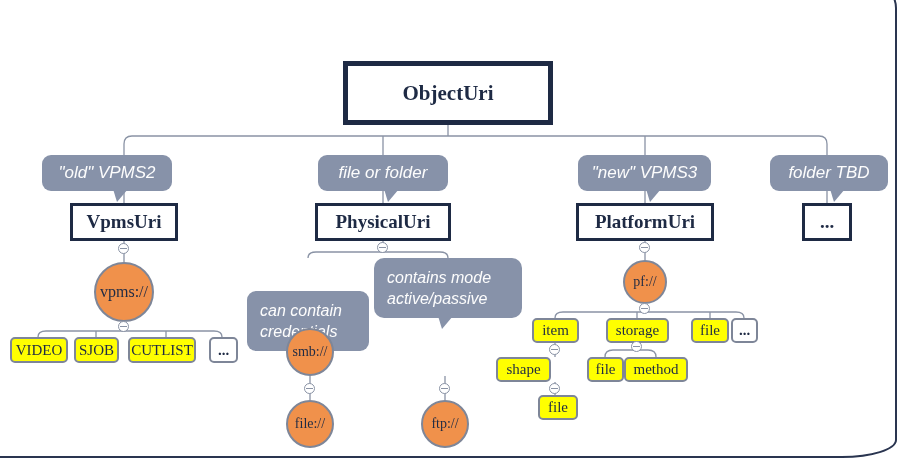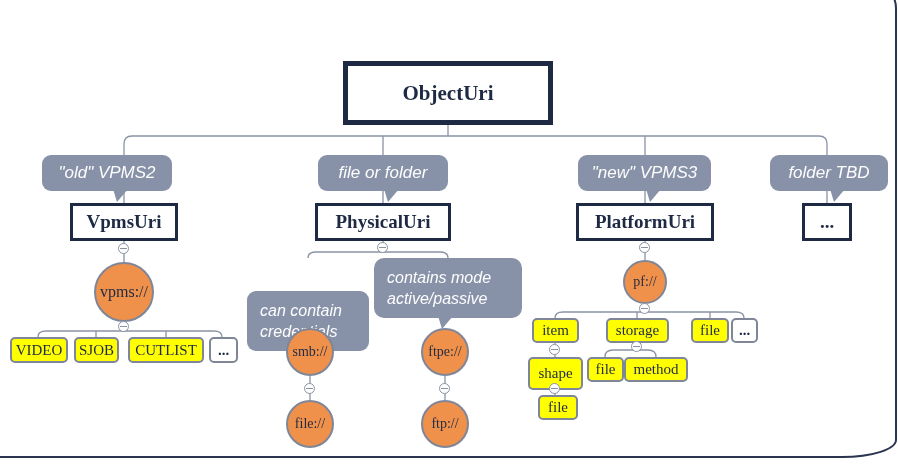--- a/index.html
+++ b/index.html
@@ -86,40 +86,37 @@
 
   <div class="circle" style="left:94px;top:262px;width:60px;height:60px;">
     <span>vpms://</span>
   </div>
   <div class="ybox" style="left:10px;top:337px;width:58px;height:26px;">
     <span>VIDEO</span>
   </div>
   <div class="ybox" style="left:74px;top:337px;width:45px;height:26px;">
     <span>SJOB</span>
   </div>
-  <div class="ybox" style="left:128px;top:337px;width:76px;height:26px;">
+  <div class="ybox" style="left:128px;top:337px;width:68px;height:26px;">
     <span>CUTLIST</span>
   </div>
   <div class="ybox white" style="left:209px;top:337px;width:29px;height:26px;">
     <span>...</span>
   </div>
 
   <div class="callout note" style="left:247px;top:258px;width:122px;height:60px;margin-top:33px;">
     <span>can contain credentials</span>
     <div class="tail" style="left:55px;"></div>
   </div>
   <div class="callout note" style="left:374px;top:258px;width:148px;height:60px;border-radius:10px;">
     <span>contains mode active/passive</span>
     <div class="tail" style="left:64px;"></div>
   </div>
   <div class="circle sm" style="left:286px;top:328px;width:48px;height:48px;">
     <span>smb://</span>
-  </div>
-  <div class="circle sm" style="left:421px;top:328px;width:48px;height:48px;">
-    <span>ftpe://</span>
   </div>
   <div class="circle sm" style="left:286px;top:400px;width:48px;height:48px;">
     <span>file://</span>
   </div>
   <div class="circle sm" style="left:421px;top:400px;width:48px;height:48px;">
     <span>ftp://</span>
   </div>
 
   <div class="circle sm" style="left:623px;top:260px;width:44px;height:44px;text-align:center;">
     <span>pf://</span>
@@ -129,21 +126,21 @@
   </div>
   <div class="ybox" style="left:606px;top:318px;width:63px;height:25px;">
     <span>storage</span>
   </div>
   <div class="ybox" style="left:691px;top:318px;width:38px;height:25px;">
     <span>file</span>
   </div>
   <div class="ybox white" style="left:731px;top:318px;width:27px;height:25px;">
     <span>...</span>
   </div>
-  <div class="ybox" style="left:528px;top:357px;width:55px;height:33px;align-items:center;">
+  <div class="ybox" style="left:496px;top:357px;width:55px;height:25px;align-items:center;">
     <span>shape</span>
   </div>
   <div class="ybox" style="left:587px;top:357px;width:37px;height:25px;">
     <span>file</span>
   </div>
   <div class="ybox" style="left:624px;top:357px;width:64px;height:25px;">
     <span>method</span>
   </div>
   <div class="ybox" style="left:538px;top:395px;width:40px;height:25px;">
     <span>file</span>

